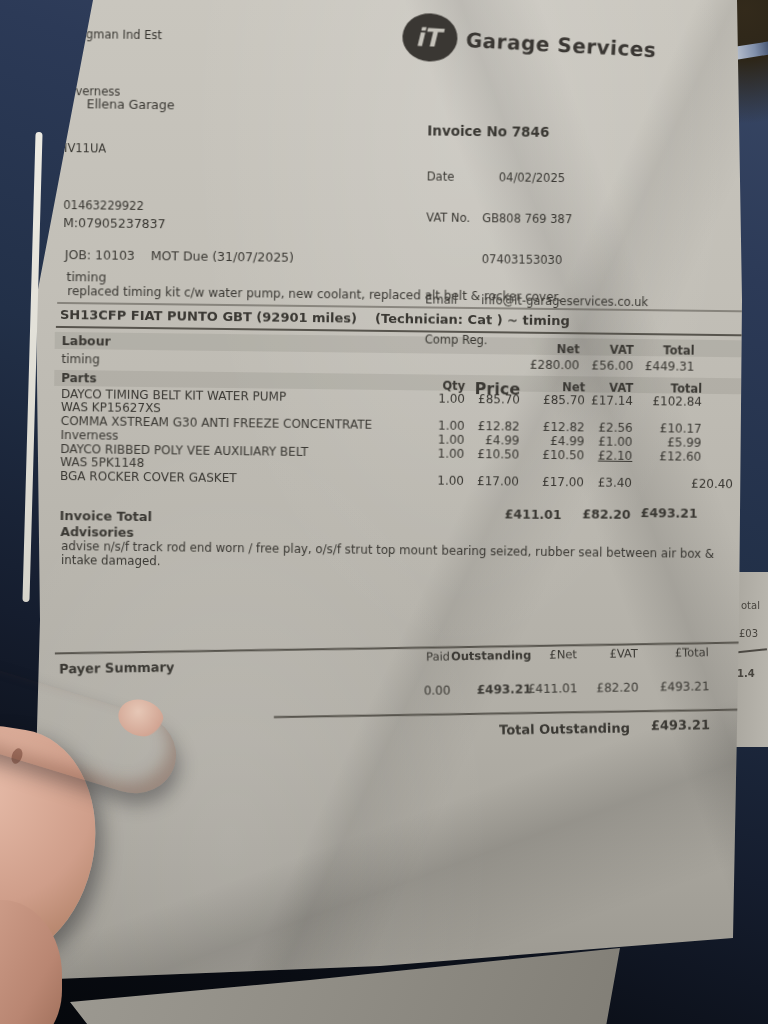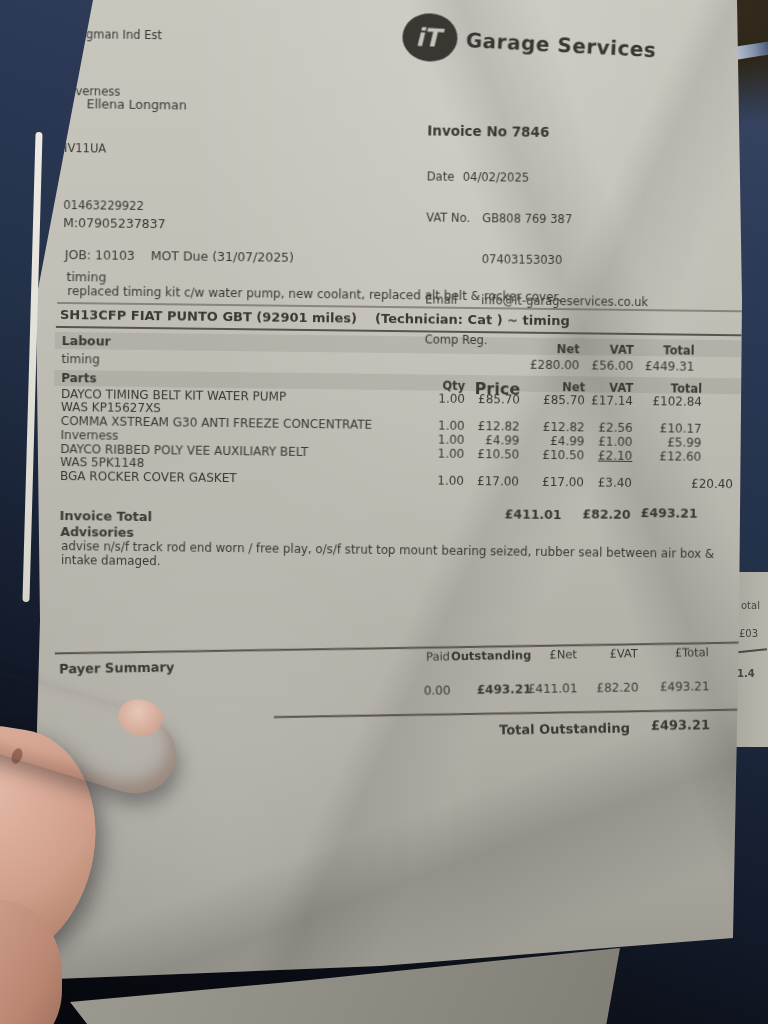--- a/index.html
+++ b/index.html
@@ -89,25 +89,25 @@
     <div class="abs small" style="left:62px;top:-9px;line-height:19px;">
       <div>Longman Ind Est</div>
       <div>Inverness</div>
       <div>IV11UA</div>
       <div>01463229922</div>
     </div>
 
     <div class="abs logo-mark">iT</div>
     <div class="abs logo-name">Garage Services</div>
 
-    <div class="abs body-txt" style="left:84px;top:100px;">Ellena Longman</div>
+    <div class="abs body-txt" style="left:84px;top:100px;">Ellena Garage</div>
 
     <div class="abs bold" style="left:425px;top:122px;font-size:13.5px;">Invoice No 7846</div>
     <div class="abs" style="left:425px;top:143px;font-size:11.5px;line-height:13.6px;">
-      <div><span style="display:inline-block;width:36px;">Date</span><span>04/02/2025</span></div>
+      <div><span style="display:inline-block;width:72px;">Date</span><span>04/02/2025</span></div>
       <div><span style="display:inline-block;width:56px;">VAT No.</span><span>GB808 769 387</span></div>
       <div><span style="display:inline-block;width:56px;"></span><span>07403153030</span></div>
       <div><span style="display:inline-block;width:56px;">Email</span><span>info@it-garageservices.co.uk</span></div>
       <div><span style="display:inline-block;width:56px;">Comp Reg.</span><span></span></div>
     </div>
 
     <div class="abs body-txt" style="left:62px;top:219px;">M:07905237837</div>
     <div class="abs body-txt" style="left:64px;top:251px;">JOB: 10103    MOT Due (31/07/2025)</div>
     <div class="abs body-txt" style="left:66px;top:273px;">timing</div>
     <div class="abs" style="left:67px;top:288px;font-size:12px;">replaced timing kit c/w water pump, new coolant, replaced alt belt &amp; rocker cover.</div>

